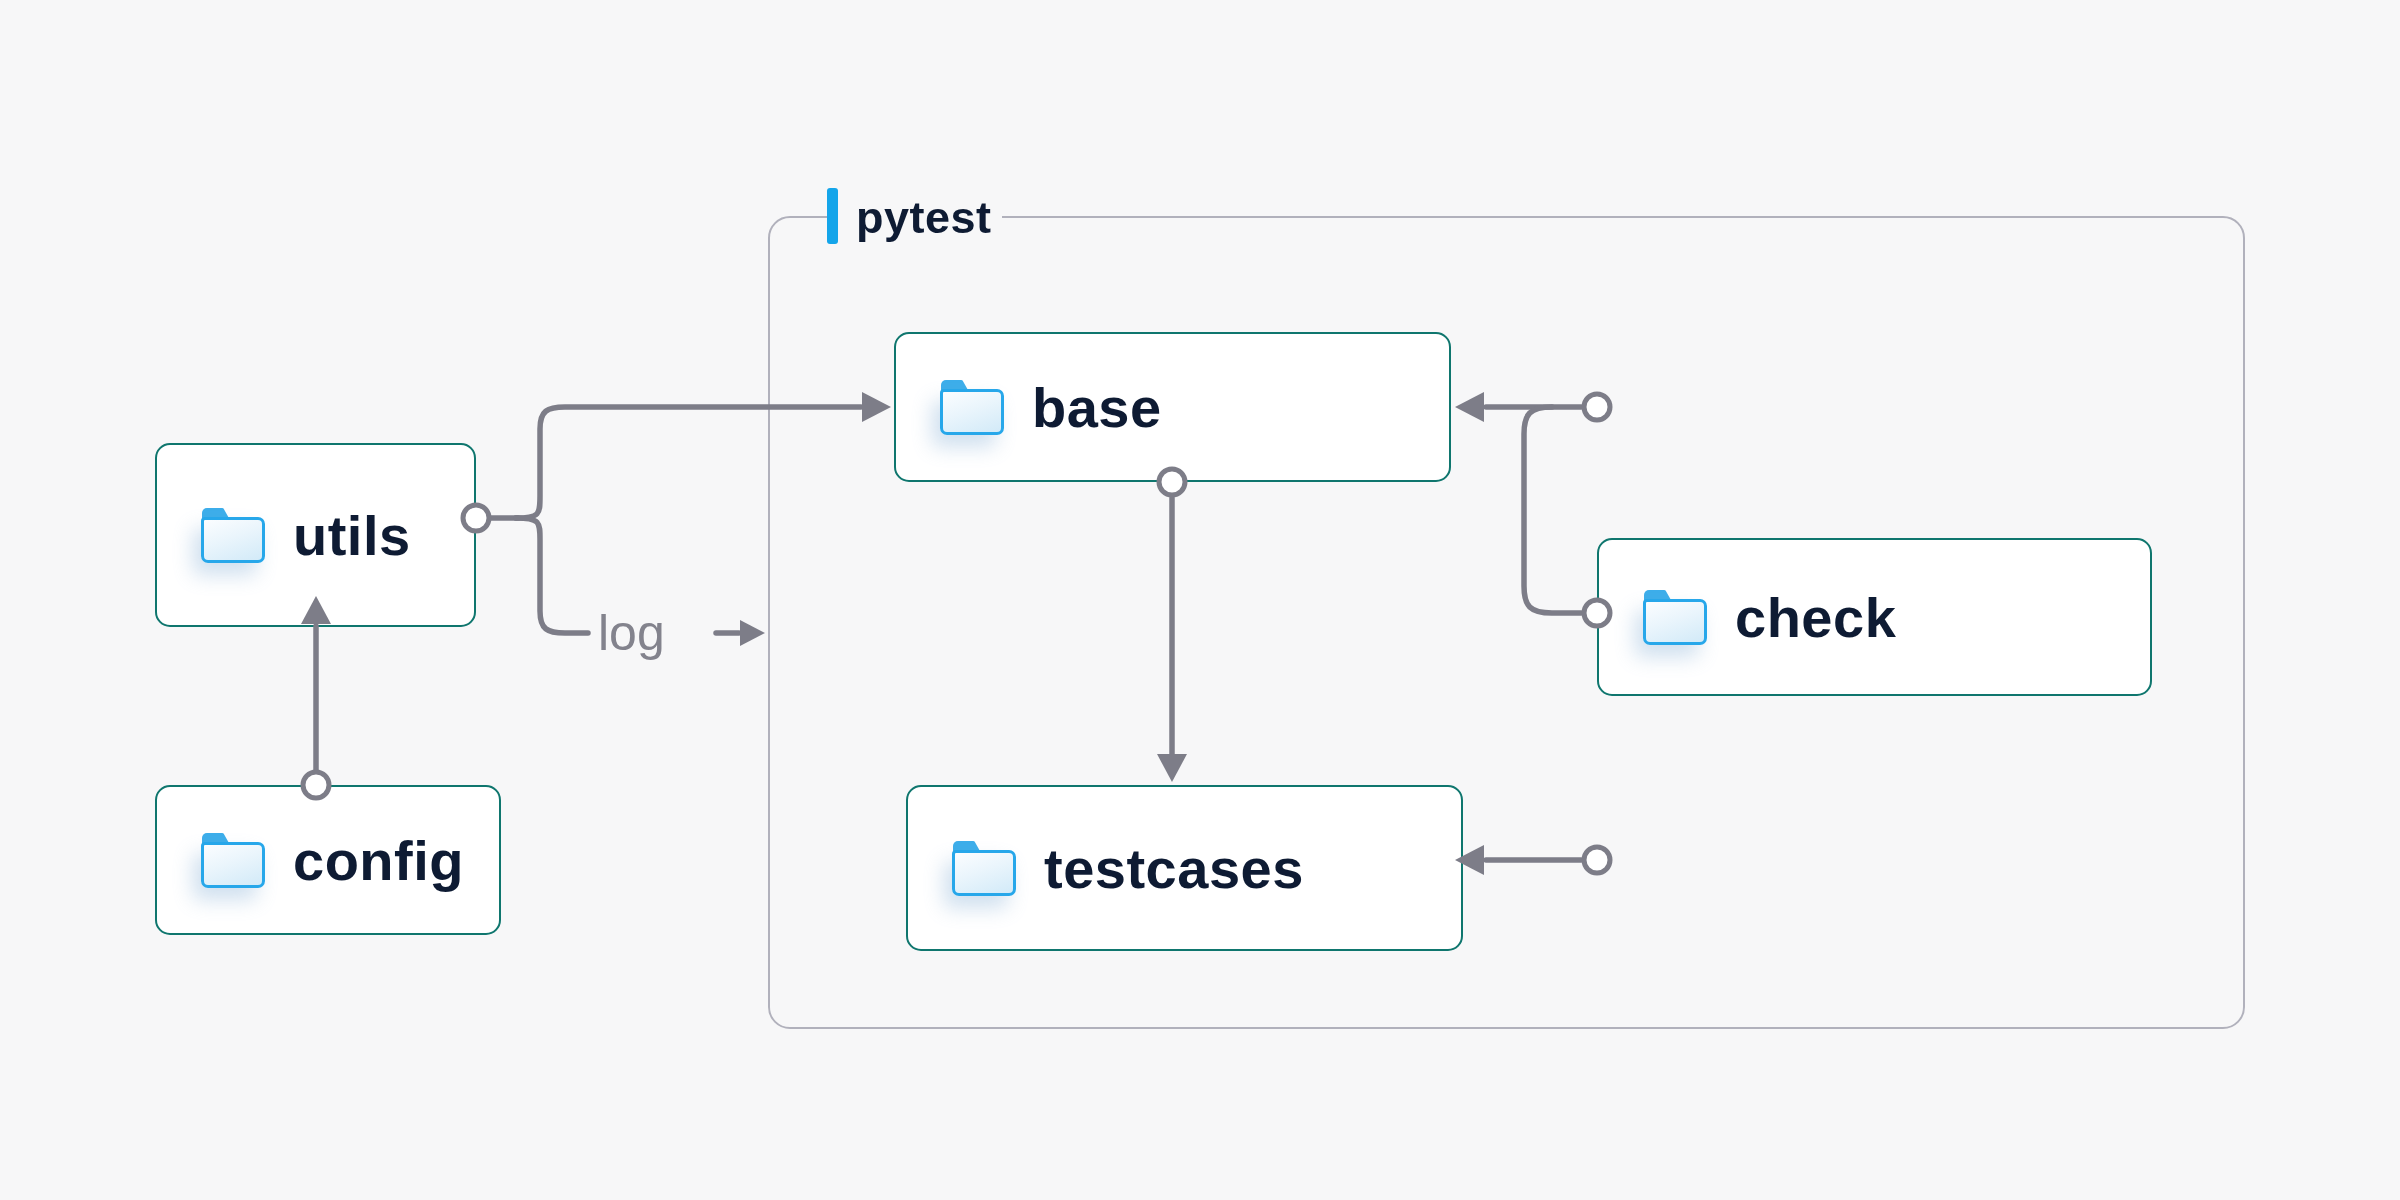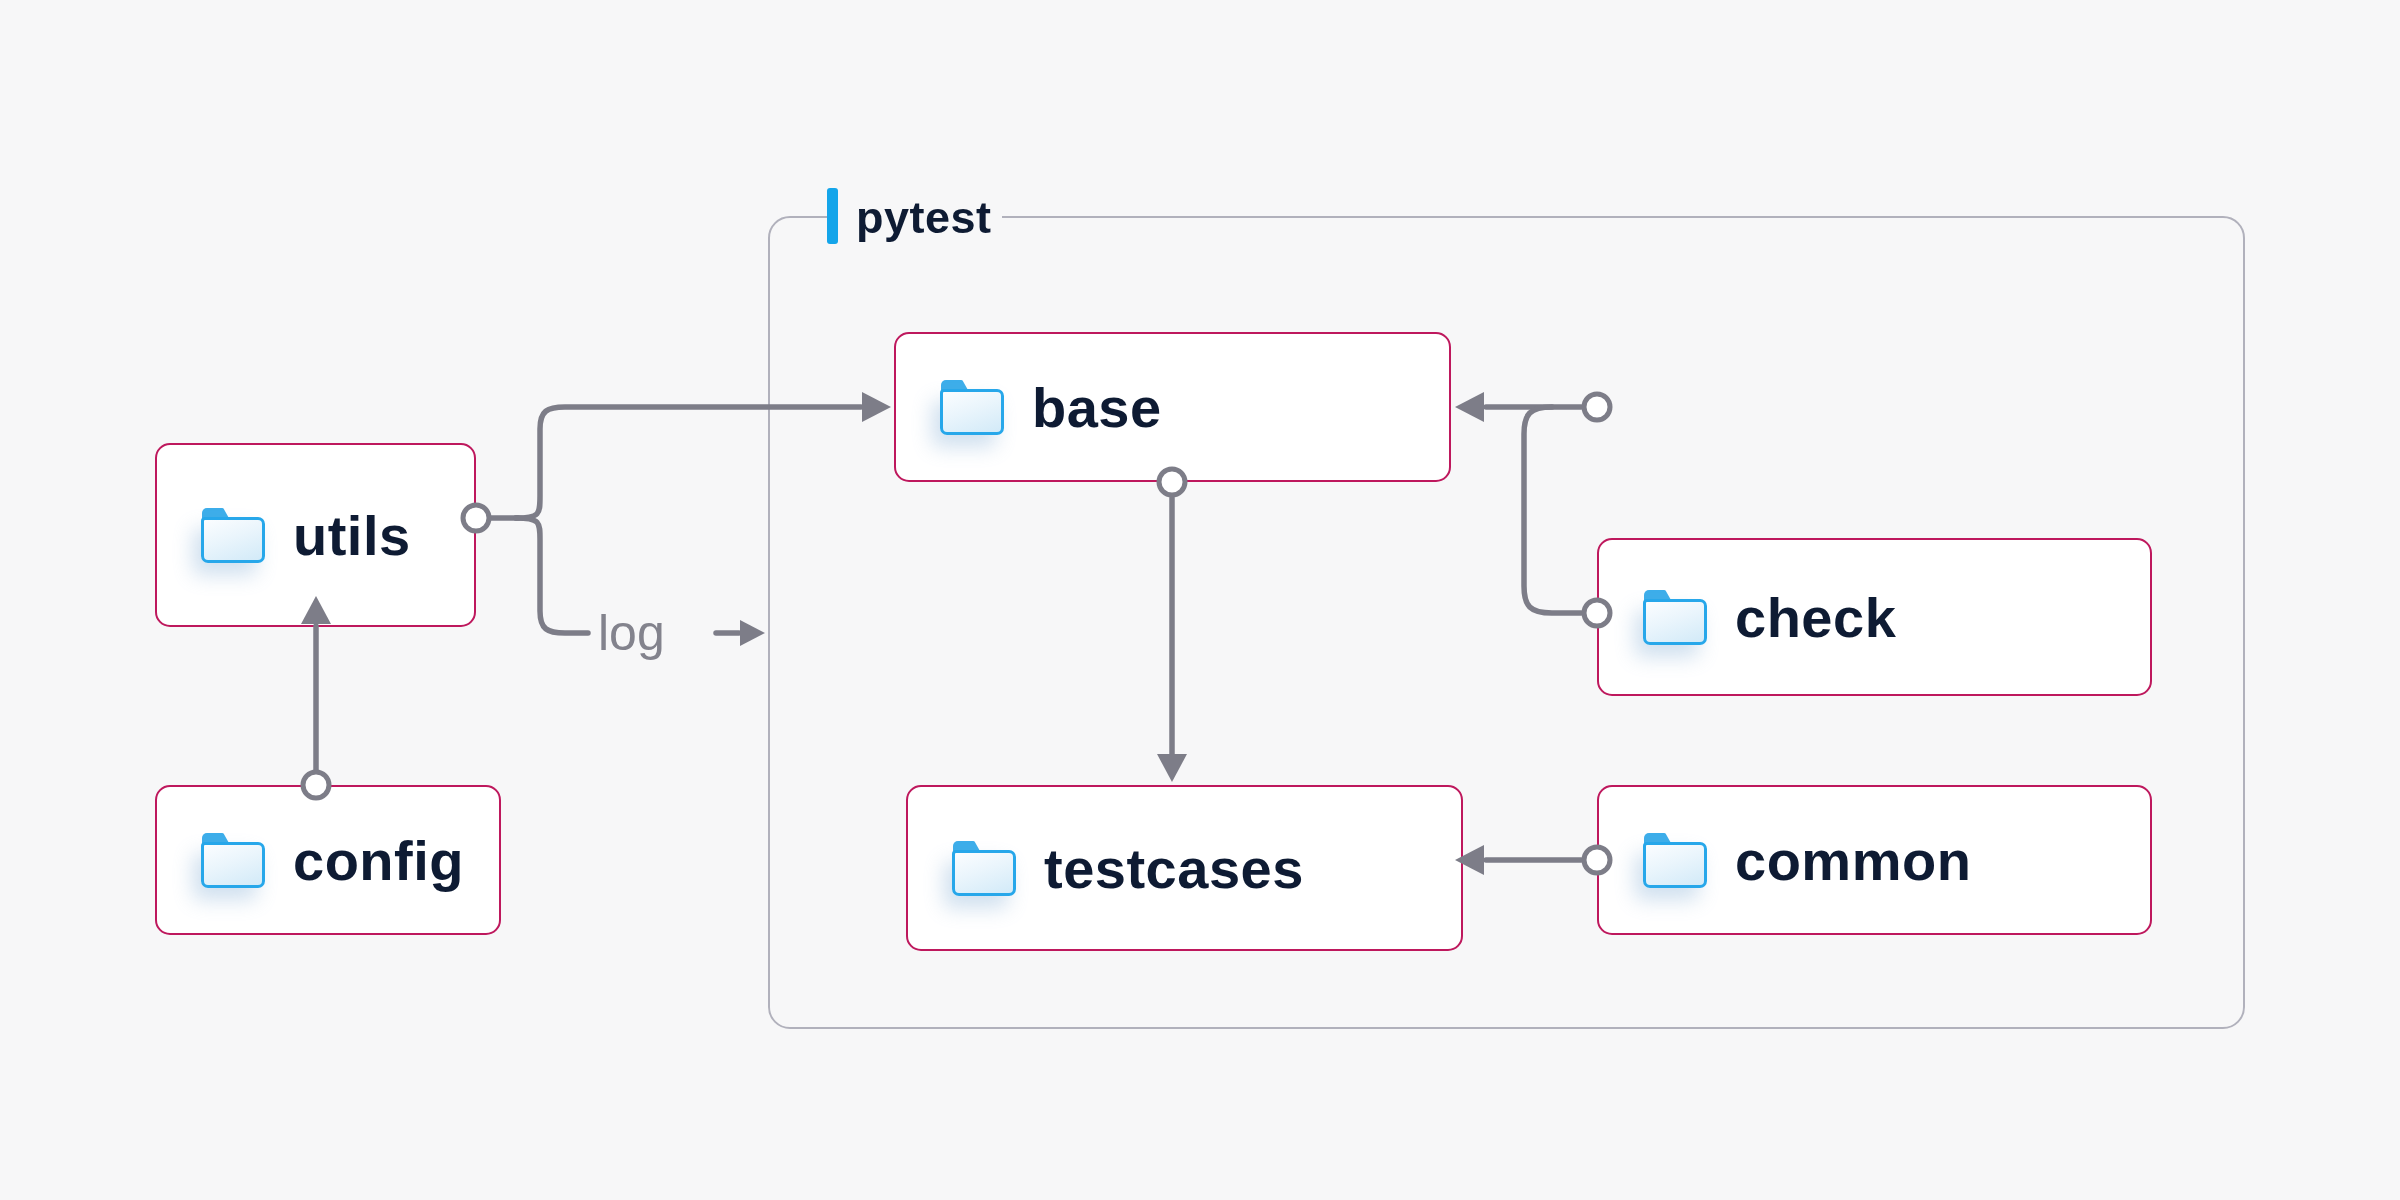--- a/index.html
+++ b/index.html
@@ -37,21 +37,21 @@
   }
   .group-label-text{
     font-size:45px;font-weight:700;color:#0e1b33;
     letter-spacing:.5px;line-height:60px;
   }
 
   
   .node{
     position:absolute;
     background:#ffffff;
-    border:2px solid #be185d;
+    border:2px solid #0f766e;
     border-radius:15px;
     box-sizing:border-box;
     display:flex;align-items:center;
     padding-left:44px;gap:28px;
     z-index:2;
   }
   .node-label{
     font-size:56px;font-weight:700;color:#0e1b33;
     letter-spacing:.5px;
   }
@@ -152,27 +152,20 @@
   </div>
 
   <div class="node n-testcases">
     <span class="folder">
         <span class="tab"></span>
         <span class="body"></span>
       </span>
     <span class="node-label">testcases</span>
   </div>
 
-  <div class="node n-common">
-    <span class="folder">
-        <span class="tab"></span>
-        <span class="body"></span>
-      </span>
-    <span class="node-label">common</span>
-  </div>
 
   <svg class="wires" viewBox="0 0 2400 1200">
 
     <g>
       <path class="wire" d="M 491 518 H 518"></path>
       <path class="wire" d="M 516 518 C 540 518 540 514 540 496 L 540 429 C 540 411 547 407 565 407 L 861 407"></path>
       <polygon class="head" points="862,392 862,422 891,407"></polygon>
       <path class="wire" d="M 516 518 C 540 518 540 522 540 540 L 540 611 C 540 629 547 633 565 633 L 588 633"></path>
     </g>
 

